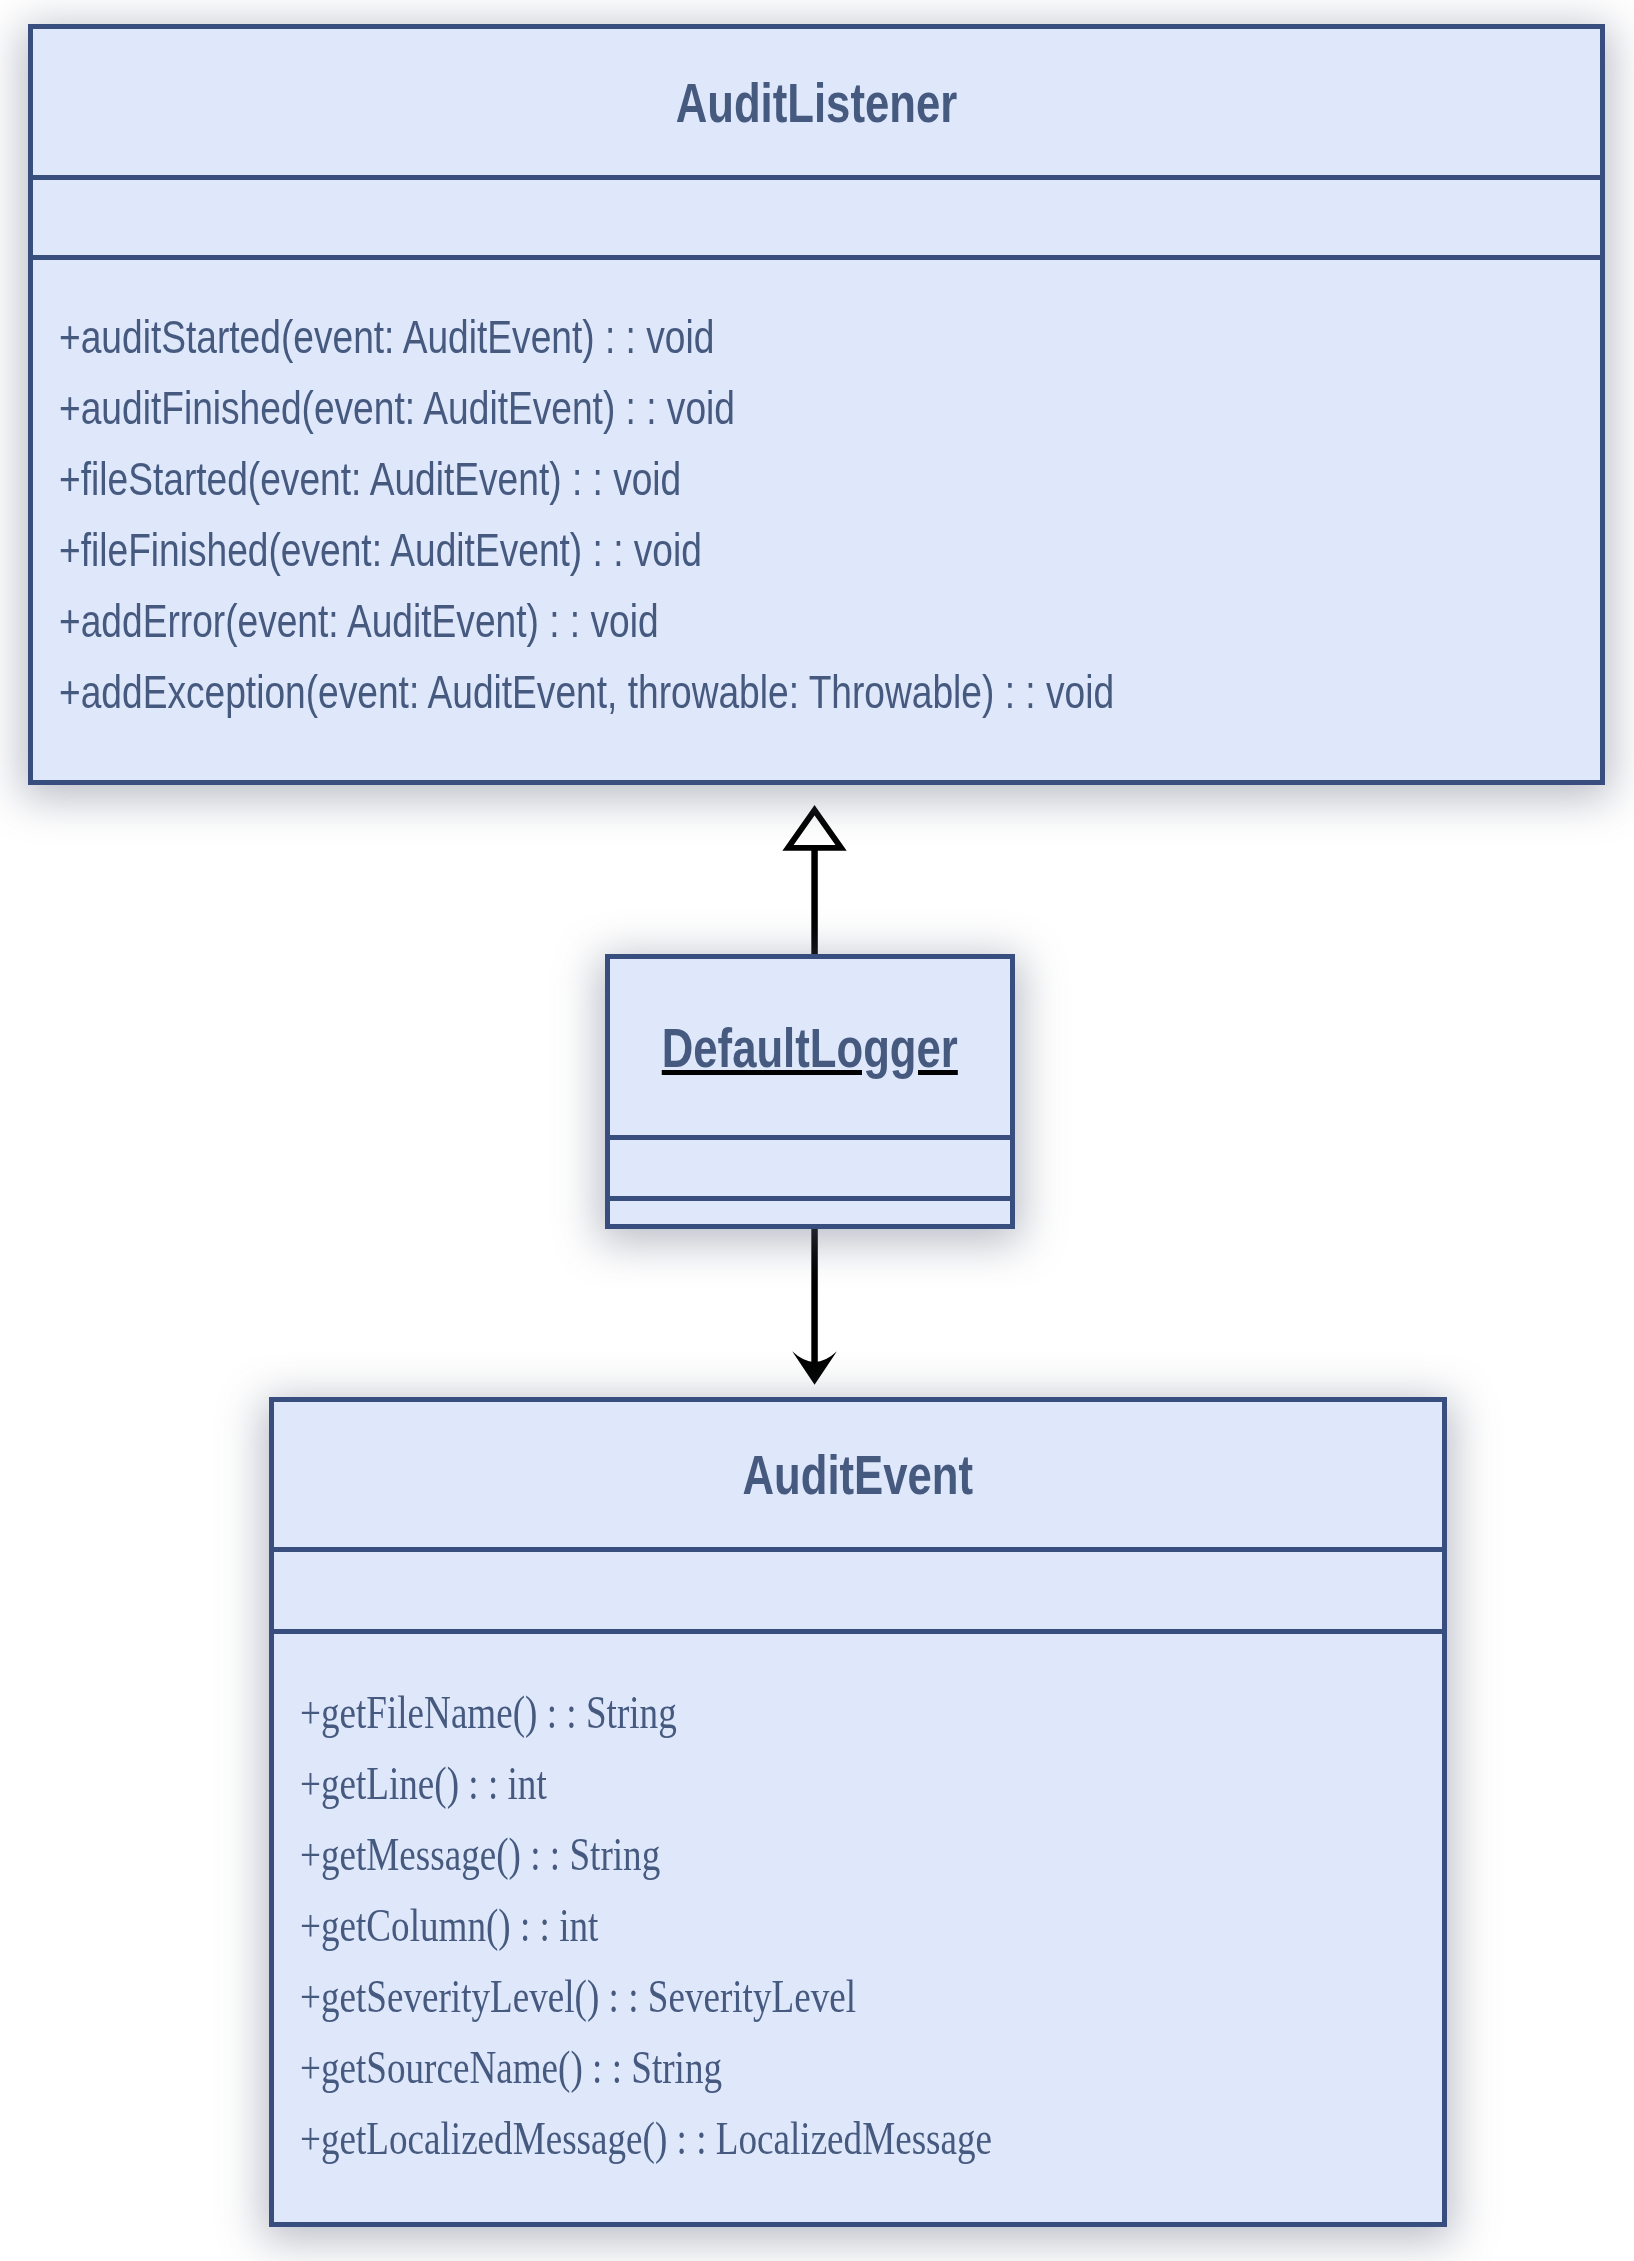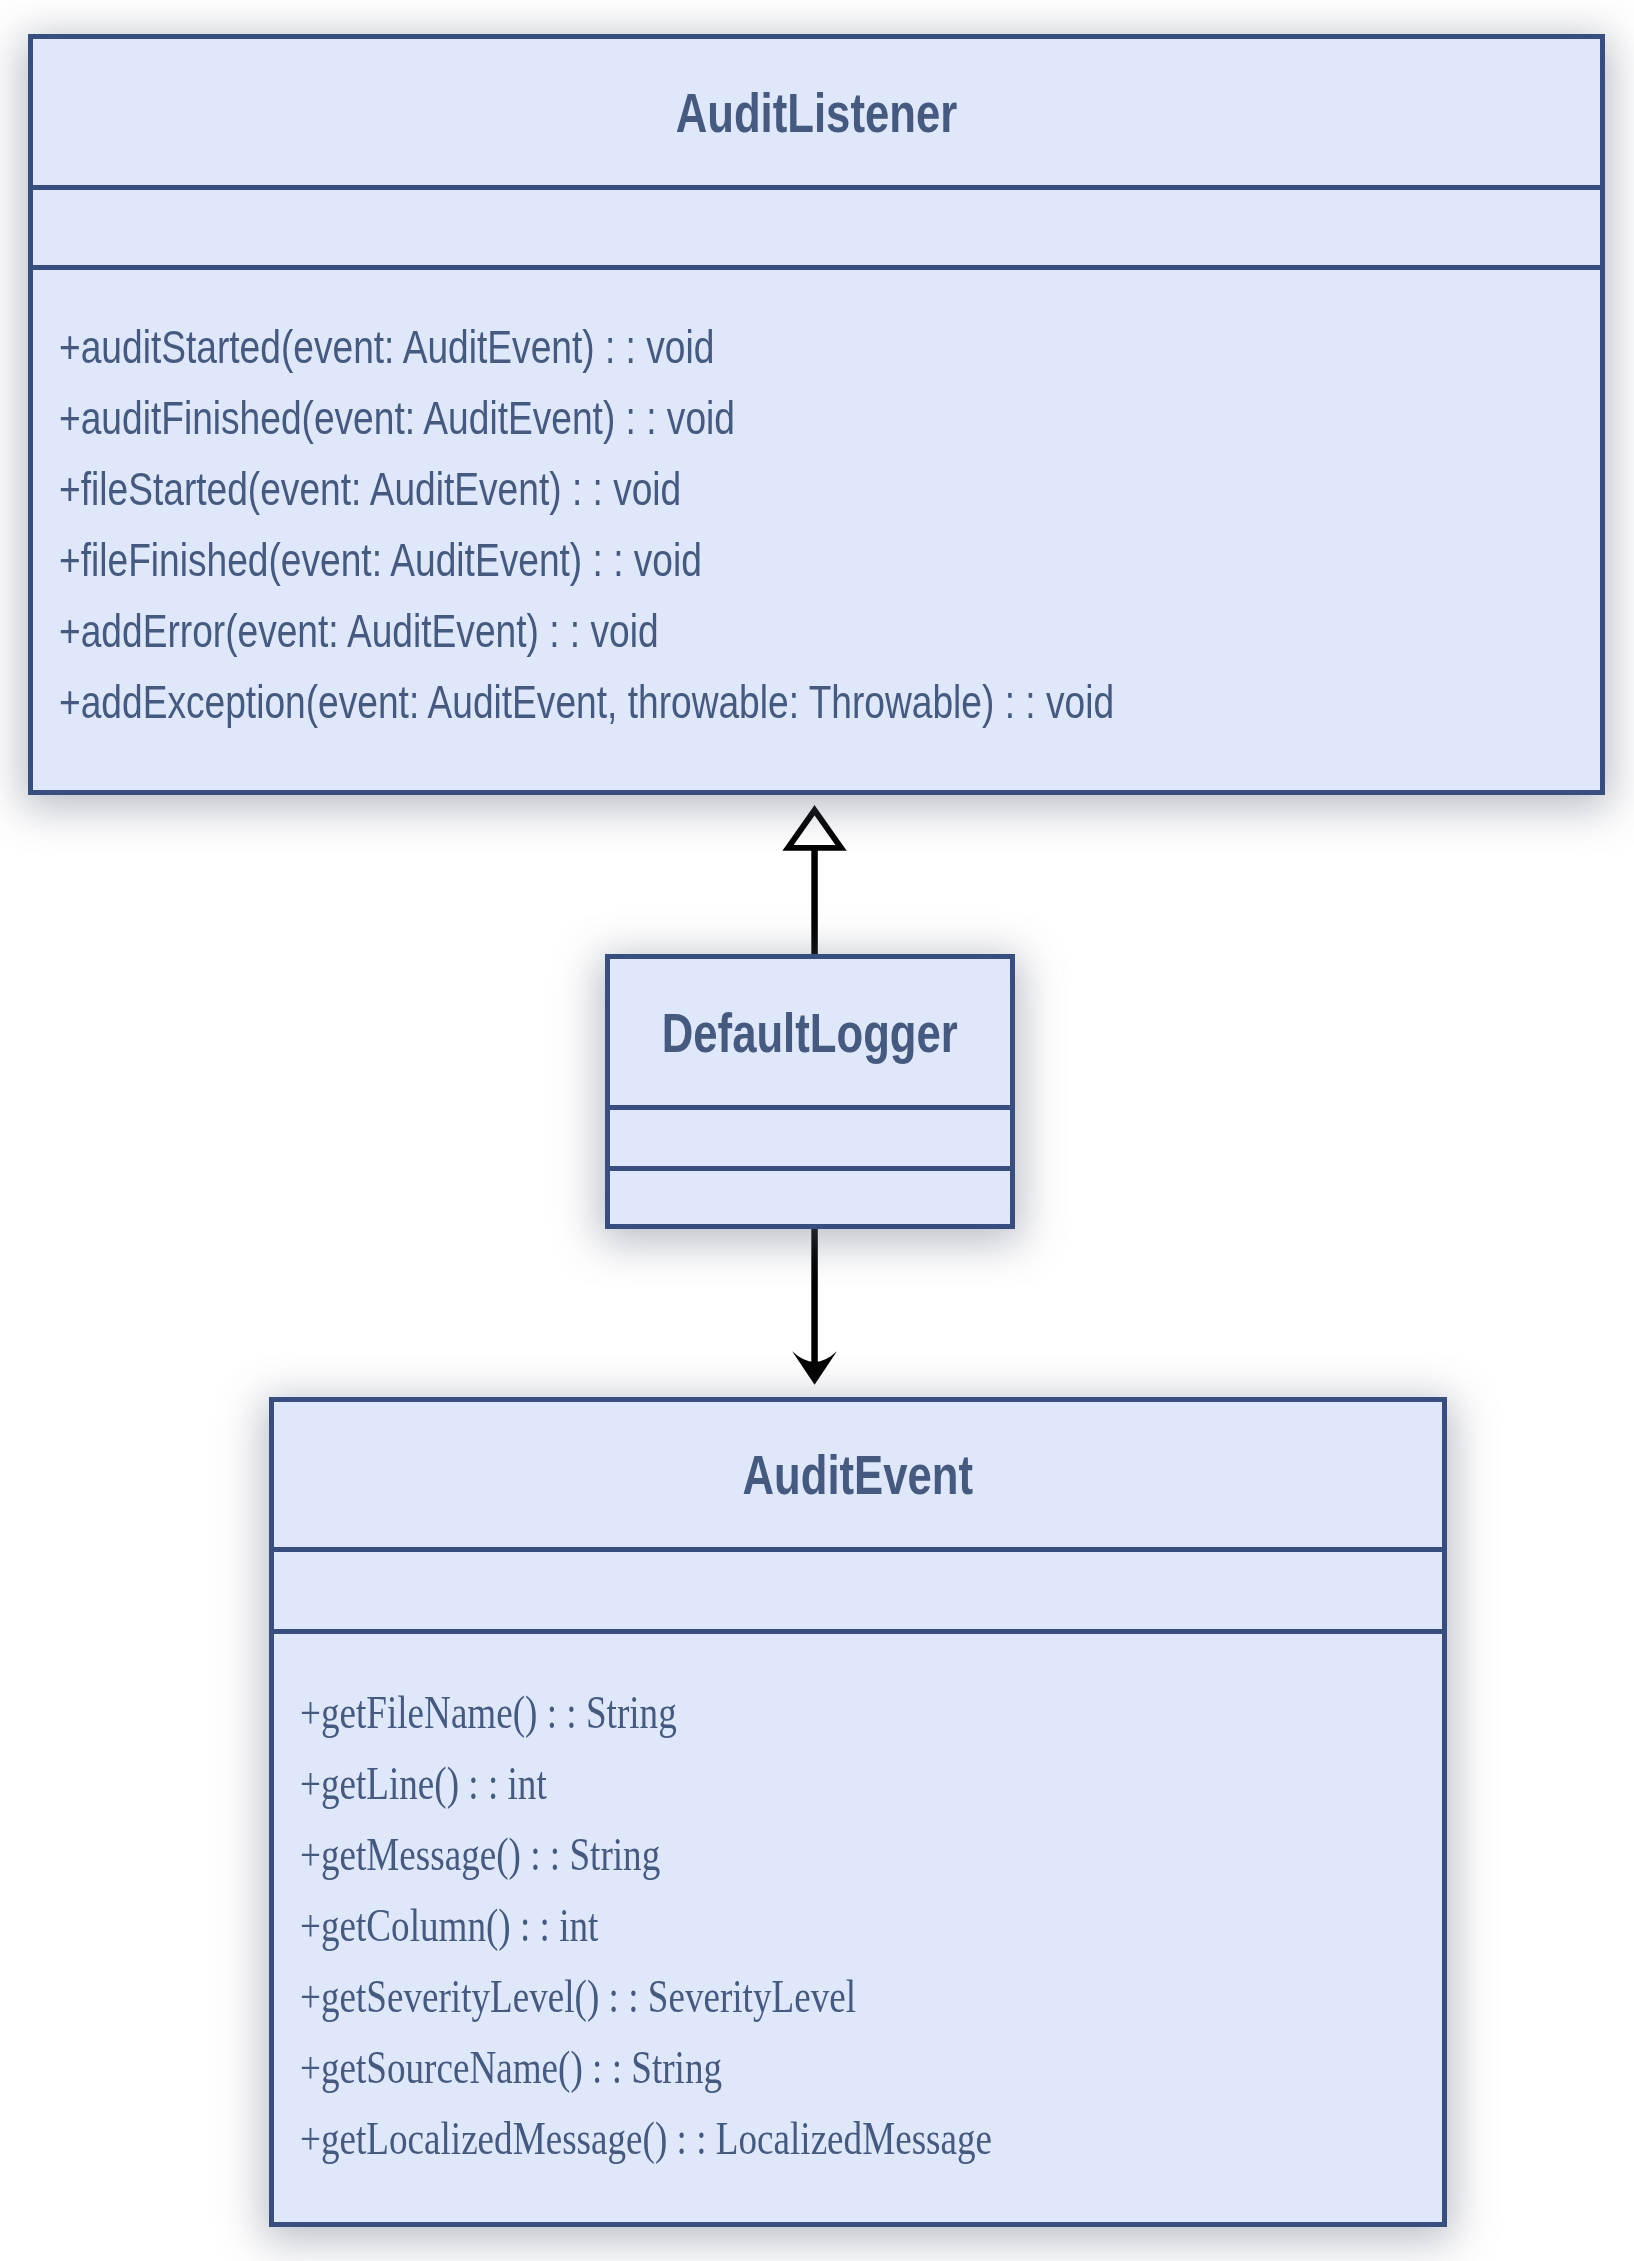--- a/index.html
+++ b/index.html
@@ -65,28 +65,28 @@
     line-height: 71px;
     font-size: 47px;
     font-weight: normal;
     color: var(--class-text, #465a80);
     transform: scaleX(0.79);
     transform-origin: left center;
     white-space: nowrap;
   }
 
   
-  #box-audit-listener { left: 28px; top: 34px; width: 1577px; height: 761px; }
+  #box-audit-listener { left: 28px; top: 24px; width: 1577px; height: 761px; }
   #box-audit-listener .title   { height: 146px; }
   #box-audit-listener .attrs   { height: 80px; }
   #box-audit-listener .methods { flex: 1 1 auto; padding-top: 41px; }
 
   
   #box-default-logger { left: 605px; top: 954px; width: 410px; height: 275px; }
-  #box-default-logger .title   { height: 146px; }
+  #box-default-logger .title   { height: 176px; text-decoration: underline; }
   #box-default-logger .attrs   { height: 61px; }
   #box-default-logger .methods { flex: 1 1 auto; }
 
   
   #box-audit-event { left: 225px; top: 1397px; width: 1178px; height: 830px; margin-left: 44px; }
   #box-audit-event .title   { height: 145px; }
   #box-audit-event .attrs   { height: 82px; }
   #box-audit-event .methods { flex: 1 1 auto; padding-top: 43px; font-family: Liberation Serif, serif; }
 
   .conn-line {

